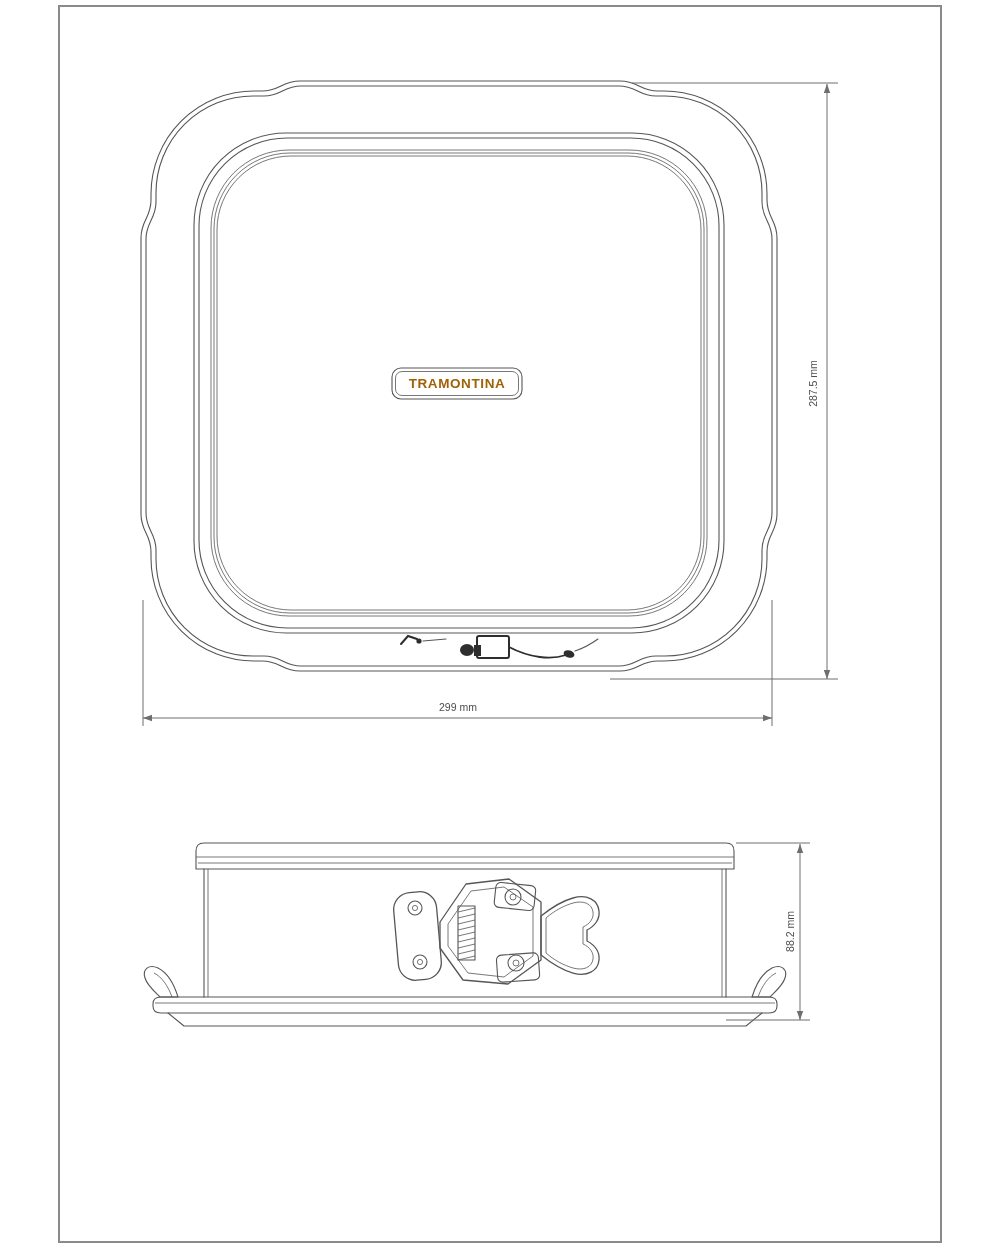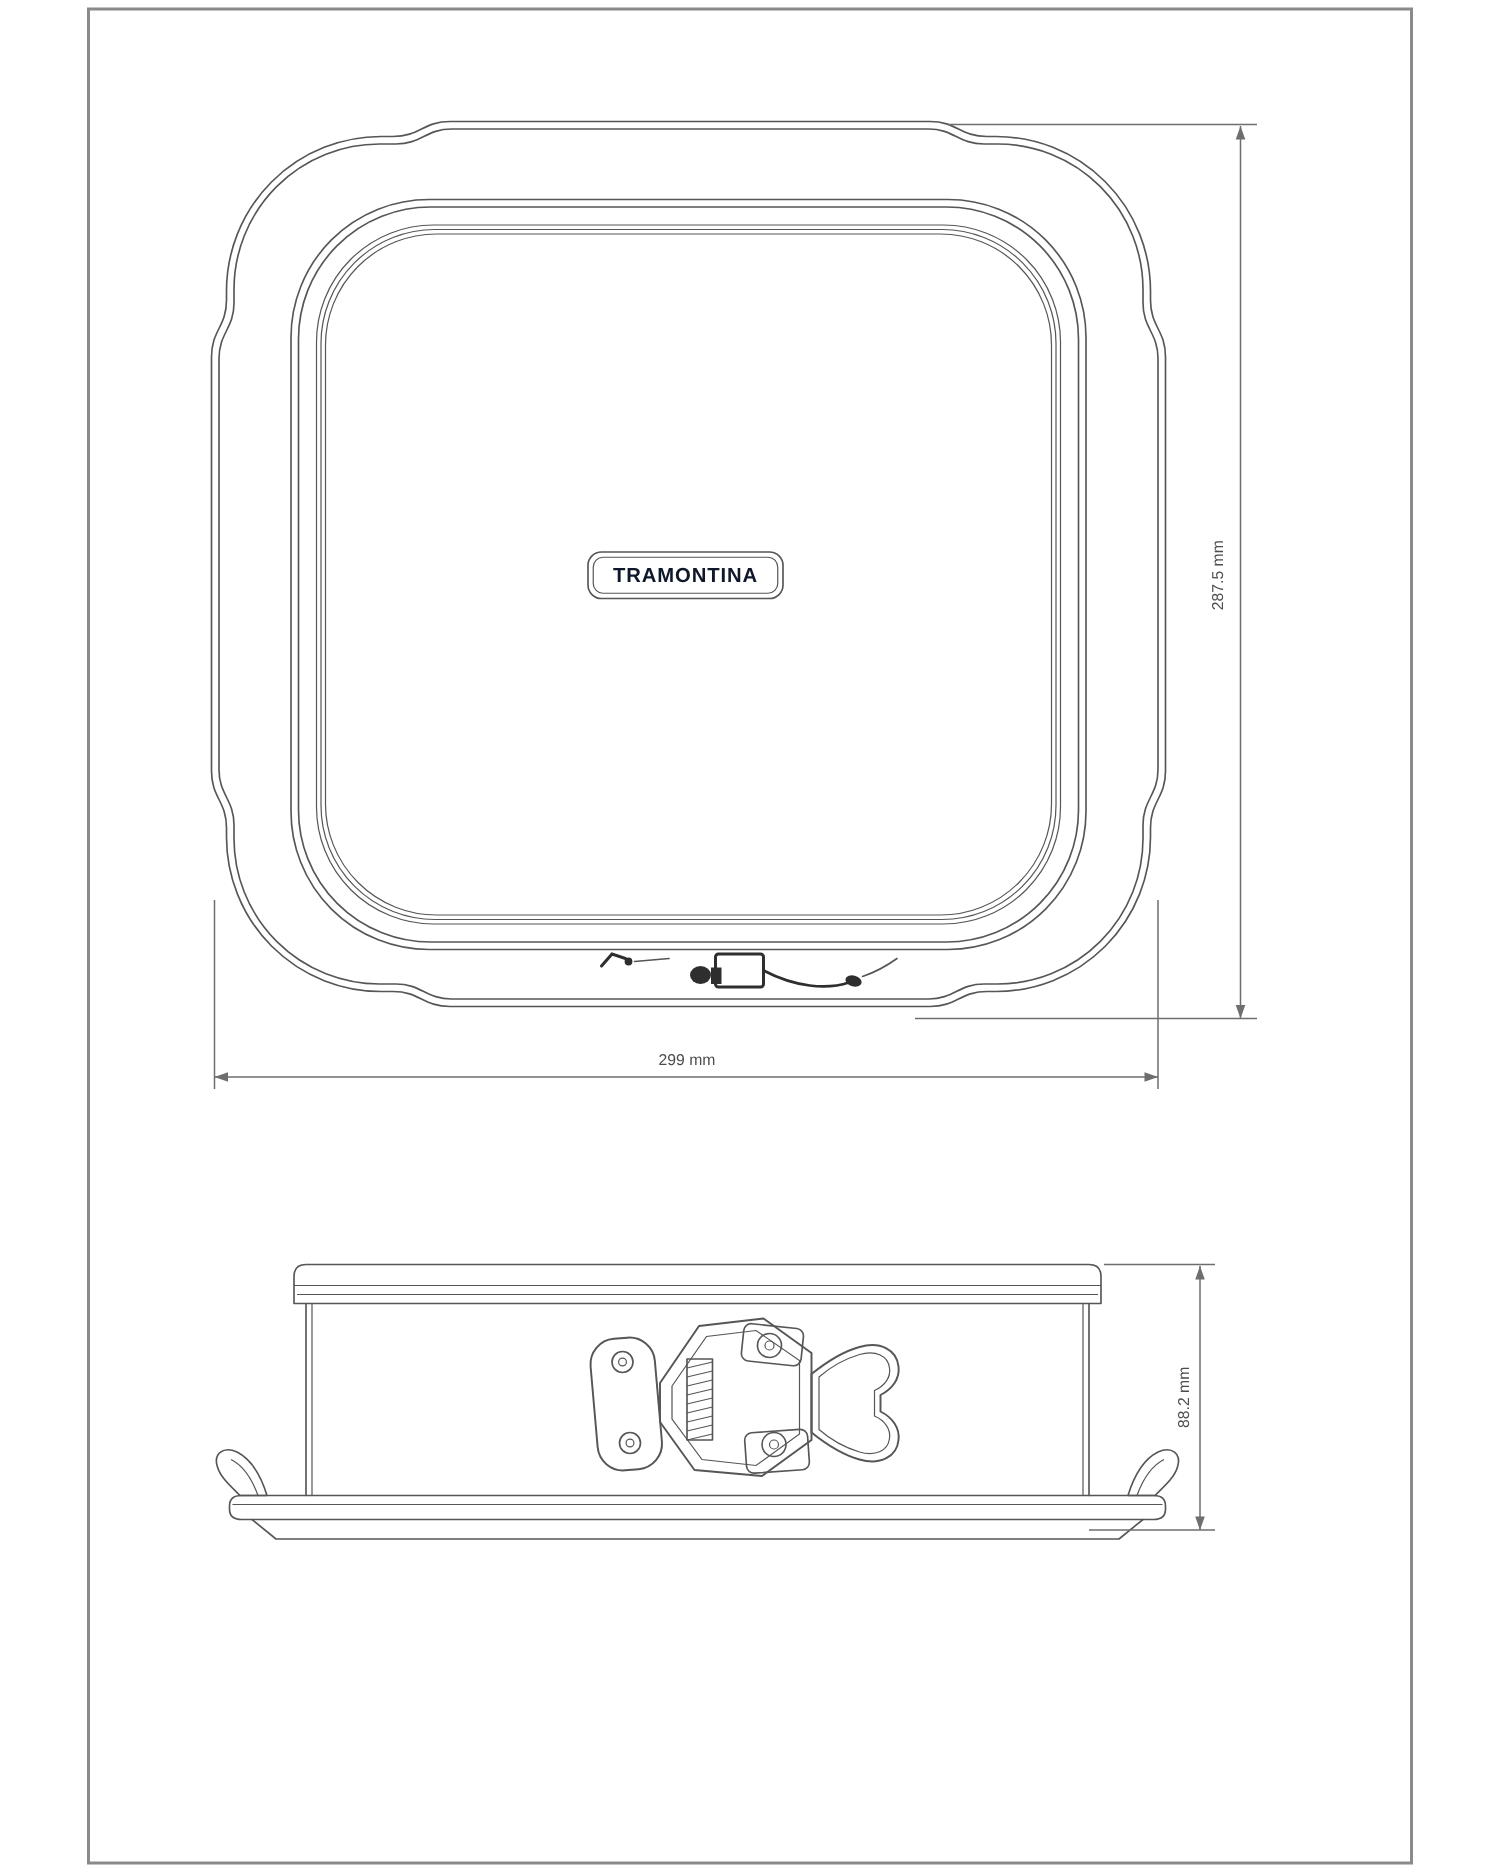--- a/index.html
+++ b/index.html
@@ -12,21 +12,21 @@
   .dim  { stroke:var(--dim,#6e6e6e); fill:none; stroke-width:1; }
   .arrow{ fill:var(--dim,#6e6e6e); stroke:none; }
   .darkfill { fill:var(--dark,#2e2e2e); stroke:none; }
   .darkln   { stroke:var(--dark,#2e2e2e); fill:none; stroke-linecap:round; }
   .frame-rect { stroke:var(--frame,#8a8a8a); fill:none; stroke-width:2; }
   .dim-label { position:absolute; width:80px; height:13px; line-height:13px; font-size:10.5px;
                color:var(--text,#4d4d4d); text-align:center; white-space:nowrap; }
   .rot { transform:rotate(-90deg); transform-origin:center; }
   .brand { position:absolute; left:392px; top:368px; width:130px; height:31px; line-height:31px;
            text-align:center; font-weight:bold; font-size:13.5px; letter-spacing:0.6px;
-           color:#0f172a; }
+           color:#a16207; }
 </style>
 </head>
 <body>
 
 <div class="canvas">
 
   <svg width="1000" height="1250" viewBox="0 0 1000 1250">
 
     <rect class="frame-rect" x="59" y="6" width="882" height="1236"></rect>
 

